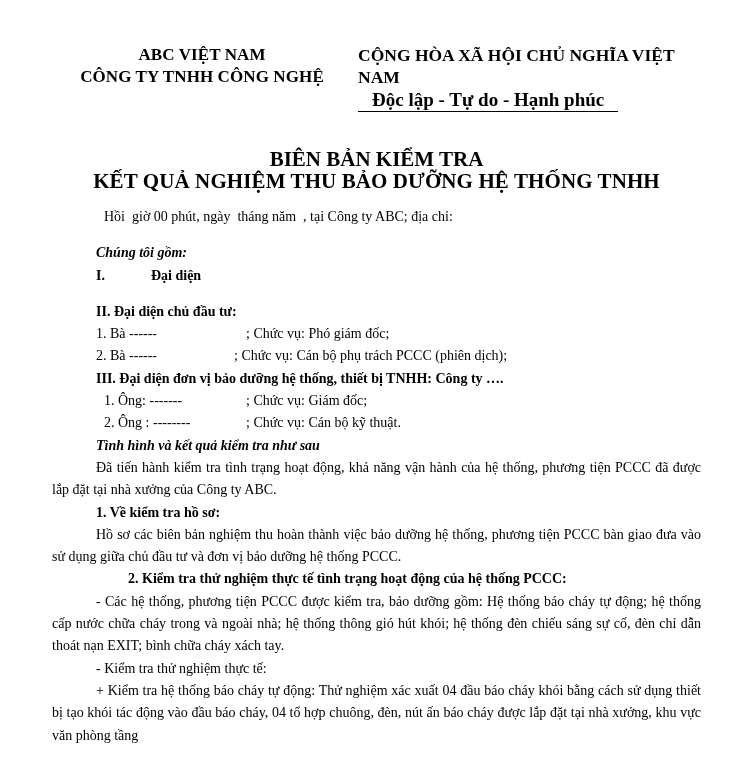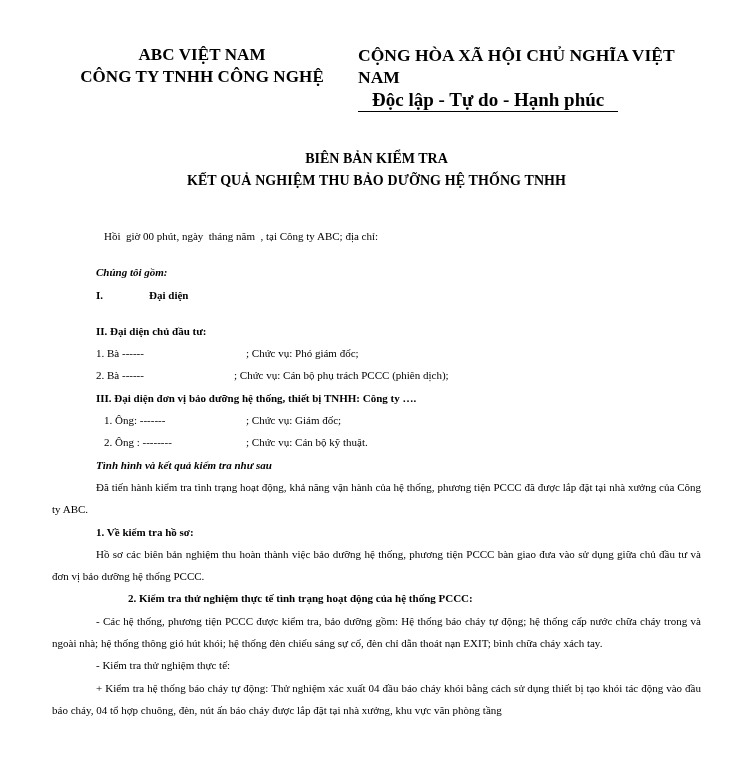--- a/index.html
+++ b/index.html
@@ -54,30 +54,30 @@
     padding: 0 14px 1px 14px;
     margin-top: 2px;
     font-size: 19px;
     line-height: 20px;
   }
 
   
   .doc-title {
     text-align: center;
     font-weight: bold;
-    font-size: 14px;
+    font-size: 21px;
     line-height: 22px;
     margin-top: 36px;
   }
   .doc-title .t2 { letter-spacing: 0.1px; }
 
   
   .body-text {
-    margin-top: 33px;
-    font-size: 11px;
+    margin-top: 14px;
+    font-size: 14px;
     line-height: 22.3px;
     text-align: left;
   }
   .p {
     margin: 0;
     text-align: left;
   }
   .p.justify {
     text-align: justify;
     text-justify: inter-word;

